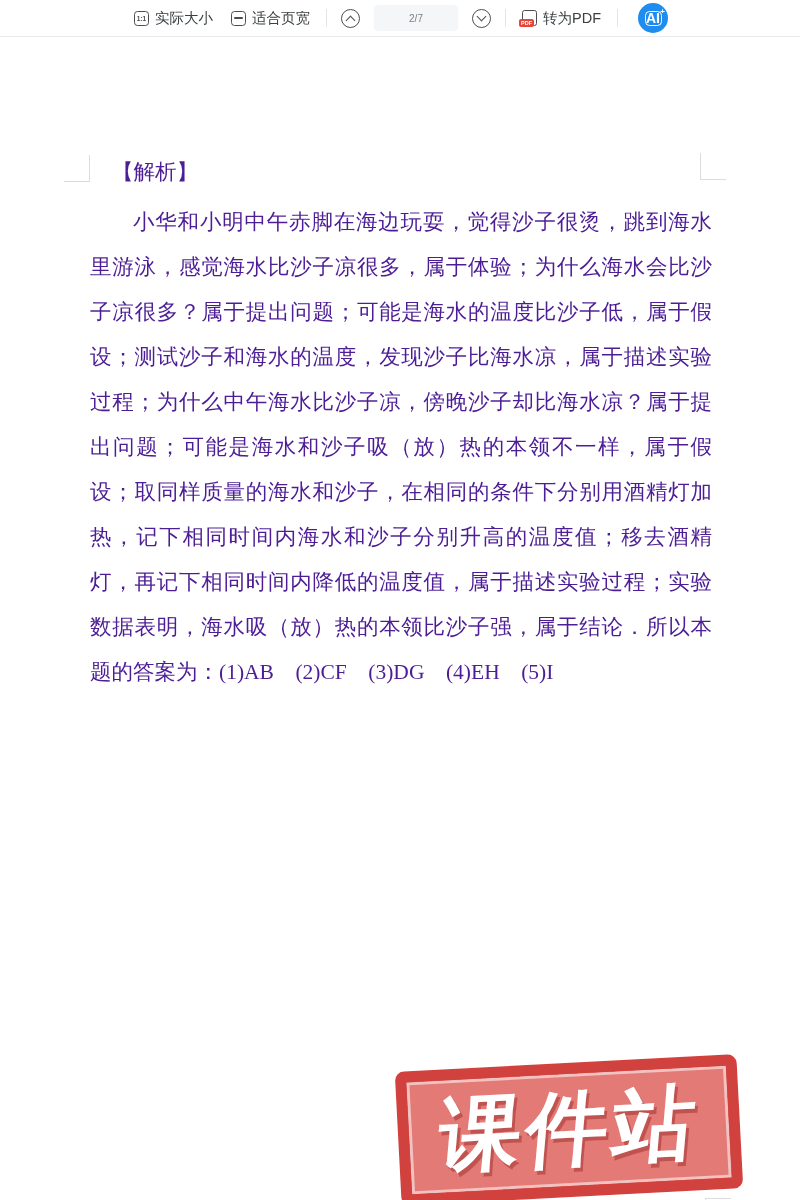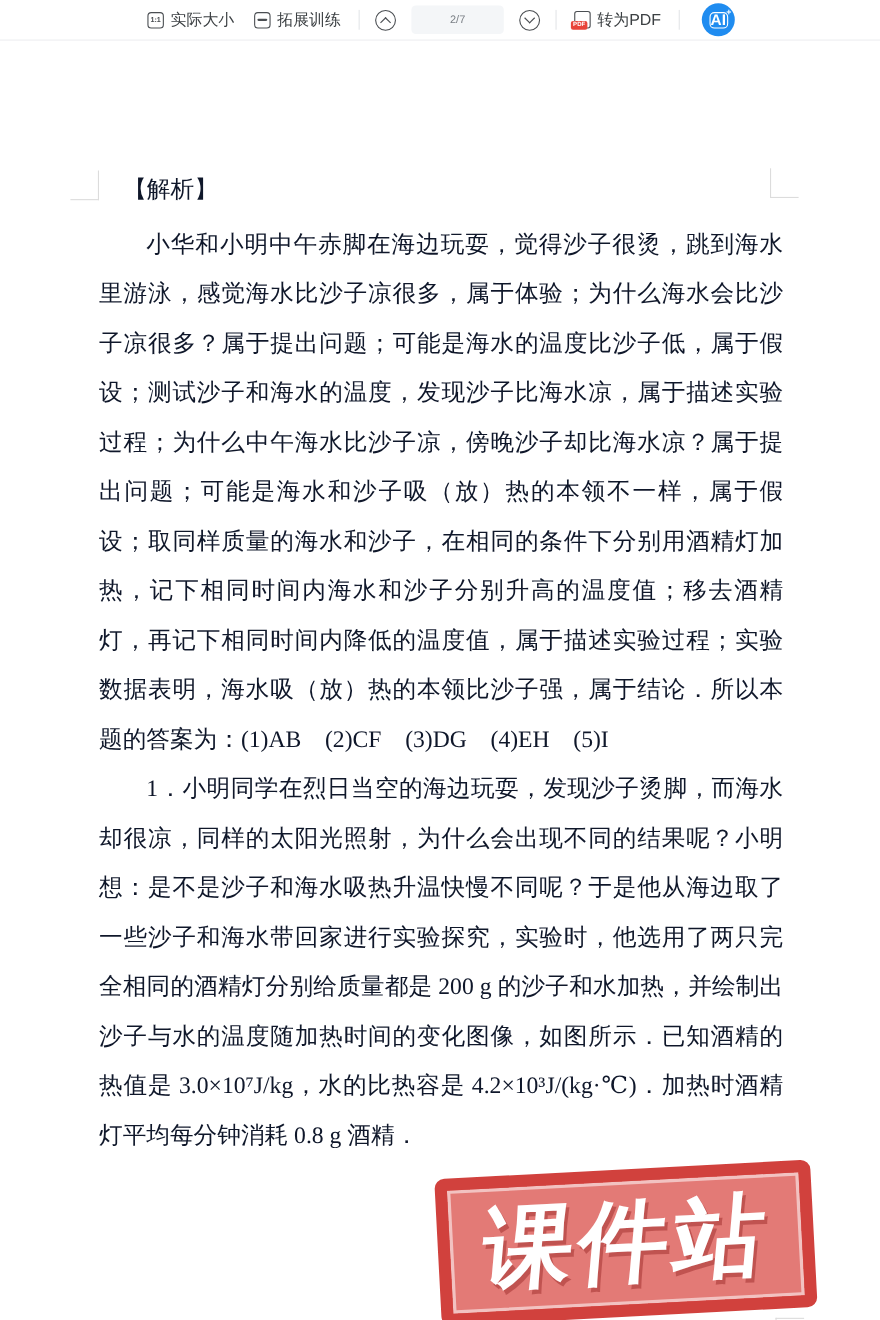--- a/index.html
+++ b/index.html
@@ -39,21 +39,21 @@
 
   
   .page { position:relative; width:800px; height:1163px; background:#fff; }
   .corner { position:absolute; width:26px; height:27px; }
   .corner.tl { left:64px;  top:118px;  border-right:1px solid #dcdcdc; border-bottom:1px solid #dcdcdc; }
   .corner.tr { left:700px; top:116px;  border-left:1px solid #dcdcdc;  border-bottom:1px solid #dcdcdc; }
   .corner.br { left:705px; top:1161px; border-left:1px solid #dcdcdc;  border-top:1px solid #dcdcdc; }
 
   .content { position:absolute; left:90px; top:0; width:622px;
              font-family:"Liberation Serif","DejaVu Serif",serif;
-             color:#0f172a; font-size:21.5px; line-height:45px; }
+             color:#4c1d95; font-size:21.5px; line-height:45px; }
   .doc-heading { margin-top:113px; text-indent:22px; }
   .para { text-align:justify; text-indent:2em; margin-top:5px; }
   .section-heading { margin-top:90px; font-weight:bold; font-family:"Liberation Sans","DejaVu Sans",sans-serif; font-size:21px; }
   .para2 { text-align:justify; text-indent:2em; }
 
   
   .stamp { position:absolute; left:398px; top:1026px; width:342px; height:134px;
            transform:rotate(-3deg);
            background:rgba(219,84,79,0.78);
            border:11px solid rgba(206,57,53,0.88);
@@ -67,21 +67,21 @@
 </head>
 <body>
 
 <div class="toolbar">
   <div class="tb-btn">
     <span class="sq-icon one-one"></span>
     <span>实际大小</span>
   </div>
   <div class="tb-btn">
     <span class="sq-icon fitw"></span>
-    <span>拓展训练</span>
+    <span>适合页宽</span>
   </div>
   <span class="vsep"></span>
   <div class="circ-btn">
     <span class="chev up"></span>
   </div>
   <div class="pager-box">
     <span>2/7</span>
   </div>
   <div class="circ-btn">
     <span class="chev down"></span>
@@ -103,20 +103,19 @@
 <div class="page">
 
   <div class="corner tl"></div>
   <div class="corner tr"></div>
 
   <div class="corner br"></div>
 
   <div class="content">
     <div class="doc-heading">【解析】</div>
     <div class="para">小华和小明中午赤脚在海边玩耍，觉得沙子很烫，跳到海水里游泳，感觉海水比沙子凉很多，属于体验；为什么海水会比沙子凉很多？属于提出问题；可能是海水的温度比沙子低，属于假设；测试沙子和海水的温度，发现沙子比海水凉，属于描述实验过程；为什么中午海水比沙子凉，傍晚沙子却比海水凉？属于提出问题；可能是海水和沙子吸（放）热的本领不一样，属于假设；取同样质量的海水和沙子，在相同的条件下分别用酒精灯加热，记下相同时间内海水和沙子分别升高的温度值；移去酒精灯，再记下相同时间内降低的温度值，属于描述实验过程；实验数据表明，海水吸（放）热的本领比沙子强，属于结论．所以本题的答案为：(1)AB　(2)CF　(3)DG　(4)EH　(5)I</div>
-    <div class="para2">1．小明同学在烈日当空的海边玩耍，发现沙子烫脚，而海水却很凉，同样的太阳光照射，为什么会出现不同的结果呢？小明想：是不是沙子和海水吸热升温快慢不同呢？于是他从海边取了一些沙子和海水带回家进行实验探究，实验时，他选用了两只完全相同的酒精灯分别给质量都是 200 g 的沙子和水加热，并绘制出沙子与水的温度随加热时间的变化图像，如图所示．已知酒精的热值是 3.0×10⁷J/kg，水的比热容是 4.2×10³J/(kg·℃)．加热时酒精灯平均每分钟消耗 0.8 g 酒精．</div>
   </div>
 
   <div class="stamp">
     <span class="stamp-text">课件站</span>
   </div>
 
 </div>
 
 </body></html>

